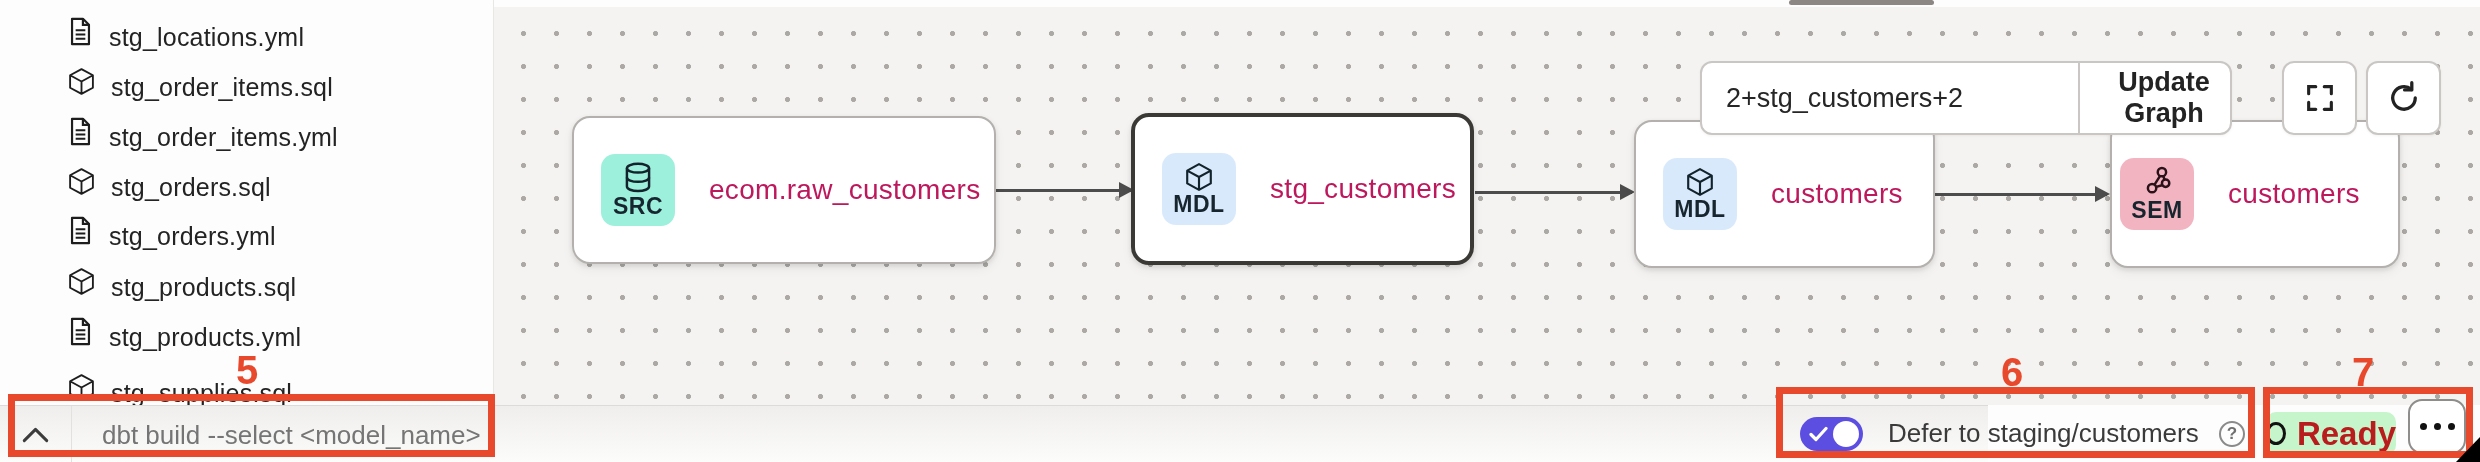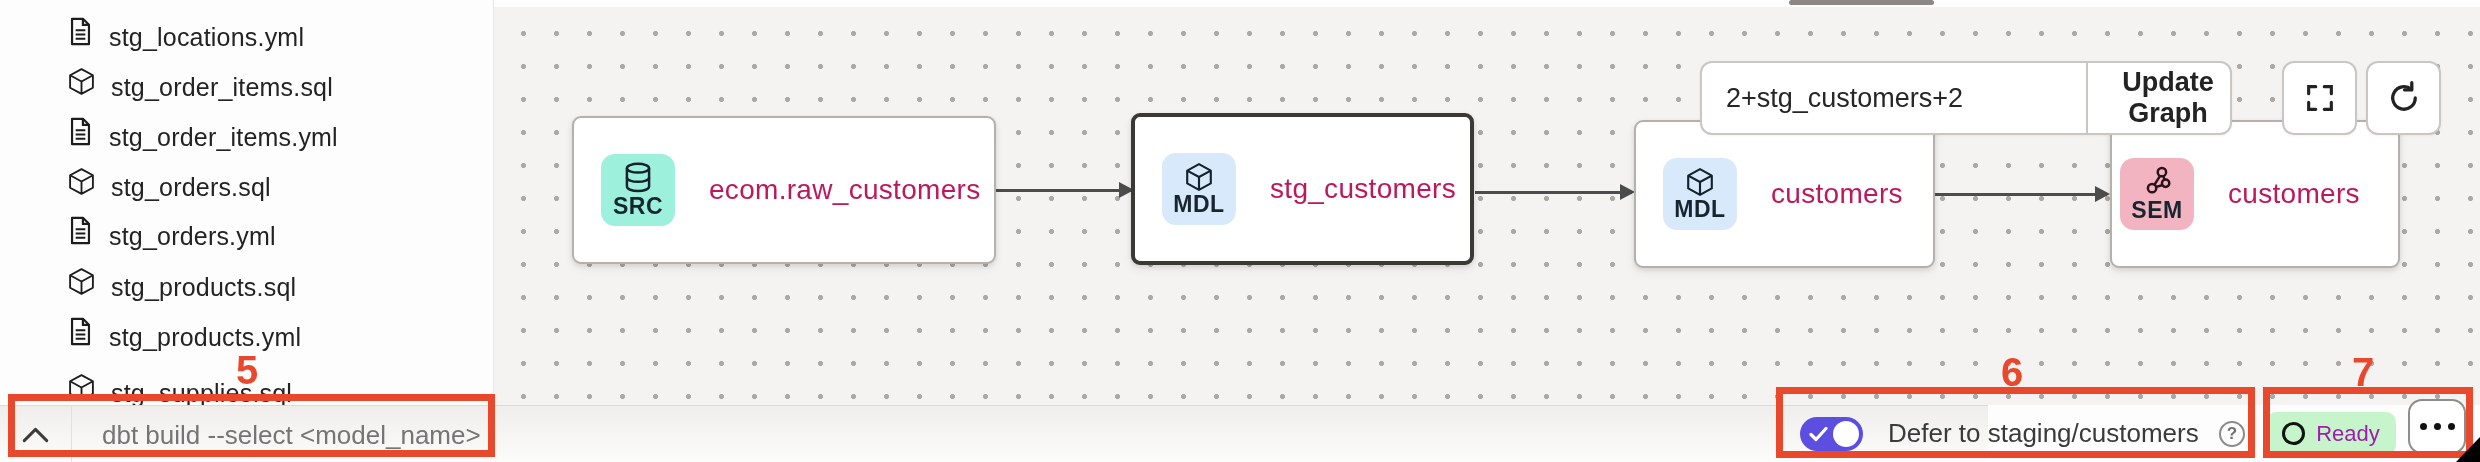--- a/index.html
+++ b/index.html
@@ -17,21 +17,21 @@
   .canvas{
     position:absolute;left:493px;top:0;width:1987px;height:405px;
     background-color:#f4f3f1;
     background-image:radial-gradient(circle,#aba8a5 2.2px,transparent 2.9px);
     background-size:33px 33px;background-position:14px 17px;
   }
   .scroll-thumb{position:absolute;left:1789px;top:0;width:145px;height:5px;background:#8c8685;border-radius:3px;}
   .canvas-topstrip{position:absolute;left:493px;top:0;width:1987px;height:7px;background:#fdfdfd;}
   
   .node{
-    position:absolute;height:148px;background:#ffffff;border:2px solid #b3b0ad;border-radius:9px;
+    position:absolute;height:148px;background:#ffffff;border:2px solid #b3b0ad;border-radius:18px;
     display:flex;align-items:center;padding-left:27px;box-sizing:border-box;gap:34px;
     box-shadow:0 2px 5px rgba(0,0,0,.10),0 5px 12px rgba(0,0,0,.05);z-index:2;
   }
   .node.selected{border:4px solid #3b3936;}
   .badge{width:74px;height:72px;border-radius:14px;display:flex;flex-direction:column;align-items:center;justify-content:center;gap:1px;flex:0 0 auto;}
   .badge-src{background:#9df0dc;}
   .badge-mdl{background:#d9e9fc;}
   .badge-sem{background:#f3b4c2;}
   .badge-label{font-size:23px;font-weight:600;color:#17262e;letter-spacing:.5px;line-height:1;}
   .node-title{font-size:28px;color:#be185d;letter-spacing:.3px;white-space:nowrap;}
@@ -39,21 +39,21 @@
   .edge{position:absolute;height:3px;background:#4c4c4c;z-index:1;}
   .edge::after{content:'';position:absolute;right:-3px;top:-7px;width:0;height:0;
     border-left:15px solid #4c4c4c;border-top:8.5px solid transparent;border-bottom:8.5px solid transparent;}
   
   .selector-group{
     position:absolute;left:1700px;top:61px;width:532px;height:74px;background:#fff;
     border:2px solid #c9c6c3;border-radius:12px;display:flex;box-sizing:border-box;z-index:5;
     box-shadow:0 1px 3px rgba(0,0,0,.05);
   }
   .selector-input{
-    width:344px;border:none;outline:none;background:transparent;padding:0 16px 0 24px;
+    width:344px;border:none;outline:none;background:transparent;padding:0 8px 0 24px;
     font-family:"Liberation Sans", sans-serif;font-size:27px;color:#262626;border-right:2px solid #c9c6c3;border-radius:12px 0 0 12px;
   }
   .update-btn{flex:1;display:flex;align-items:center;justify-content:center;font-size:27px;font-weight:600;color:#232323;cursor:pointer;background:transparent;border:none;font-family:"Liberation Sans", sans-serif;padding-left:24px;}
   .sq-btn{
     position:absolute;top:61px;width:75px;height:74px;background:#fff;border:2px solid #c9c6c3;border-radius:12px;
     display:flex;align-items:center;justify-content:center;box-sizing:border-box;z-index:5;box-shadow:0 1px 3px rgba(0,0,0,.05);cursor:pointer;
   }
   .btn-fullscreen{left:2282px;}
   .btn-refresh{left:2366px;}
   
@@ -73,21 +73,21 @@
   .defer-label{position:absolute;left:1888px;top:0;height:57px;line-height:55px;font-size:26px;color:#3a3a3a;white-space:nowrap;}
   .help-icon{
     position:absolute;left:2219px;top:15px;width:26px;height:26px;border:2px solid #8a8a8a;border-radius:50%;
     box-sizing:border-box;display:flex;align-items:center;justify-content:center;font-size:17px;color:#6f6f6f;font-weight:600;
   }
   .ready-badge{
     position:absolute;left:2266px;top:6px;width:130px;height:43px;border-radius:10px;background:#c6f4cb;
     display:flex;align-items:center;justify-content:center;gap:11px;
   }
   .ready-circle{width:23px;height:23px;border:3px solid #121212;border-radius:50%;box-sizing:border-box;}
-  .ready-label{font-size:22px;font-weight:400;color:#a21caf;}
+  .ready-label{font-size:33px;font-weight:700;color:#b91c1c;}
   .more-btn{
     position:absolute;left:2408px;top:-7px;width:58px;height:55px;border:2px solid #8f8d8b;border-radius:14px;background:#ffffff;
     box-sizing:border-box;display:flex;align-items:center;justify-content:center;gap:7px;cursor:pointer;
   }
   .more-btn i{width:7px;height:7px;border-radius:50%;background:#111;display:block;}
   
   .anno-box{position:absolute;border:7px solid #e8492c;box-sizing:border-box;z-index:20;pointer-events:none;}
   .anno-5{left:8px;top:394px;width:487px;height:63px;}
   .anno-6{left:1776px;top:387px;width:479px;height:71px;}
   .anno-7{left:2263px;top:387px;width:210px;height:71px;}

